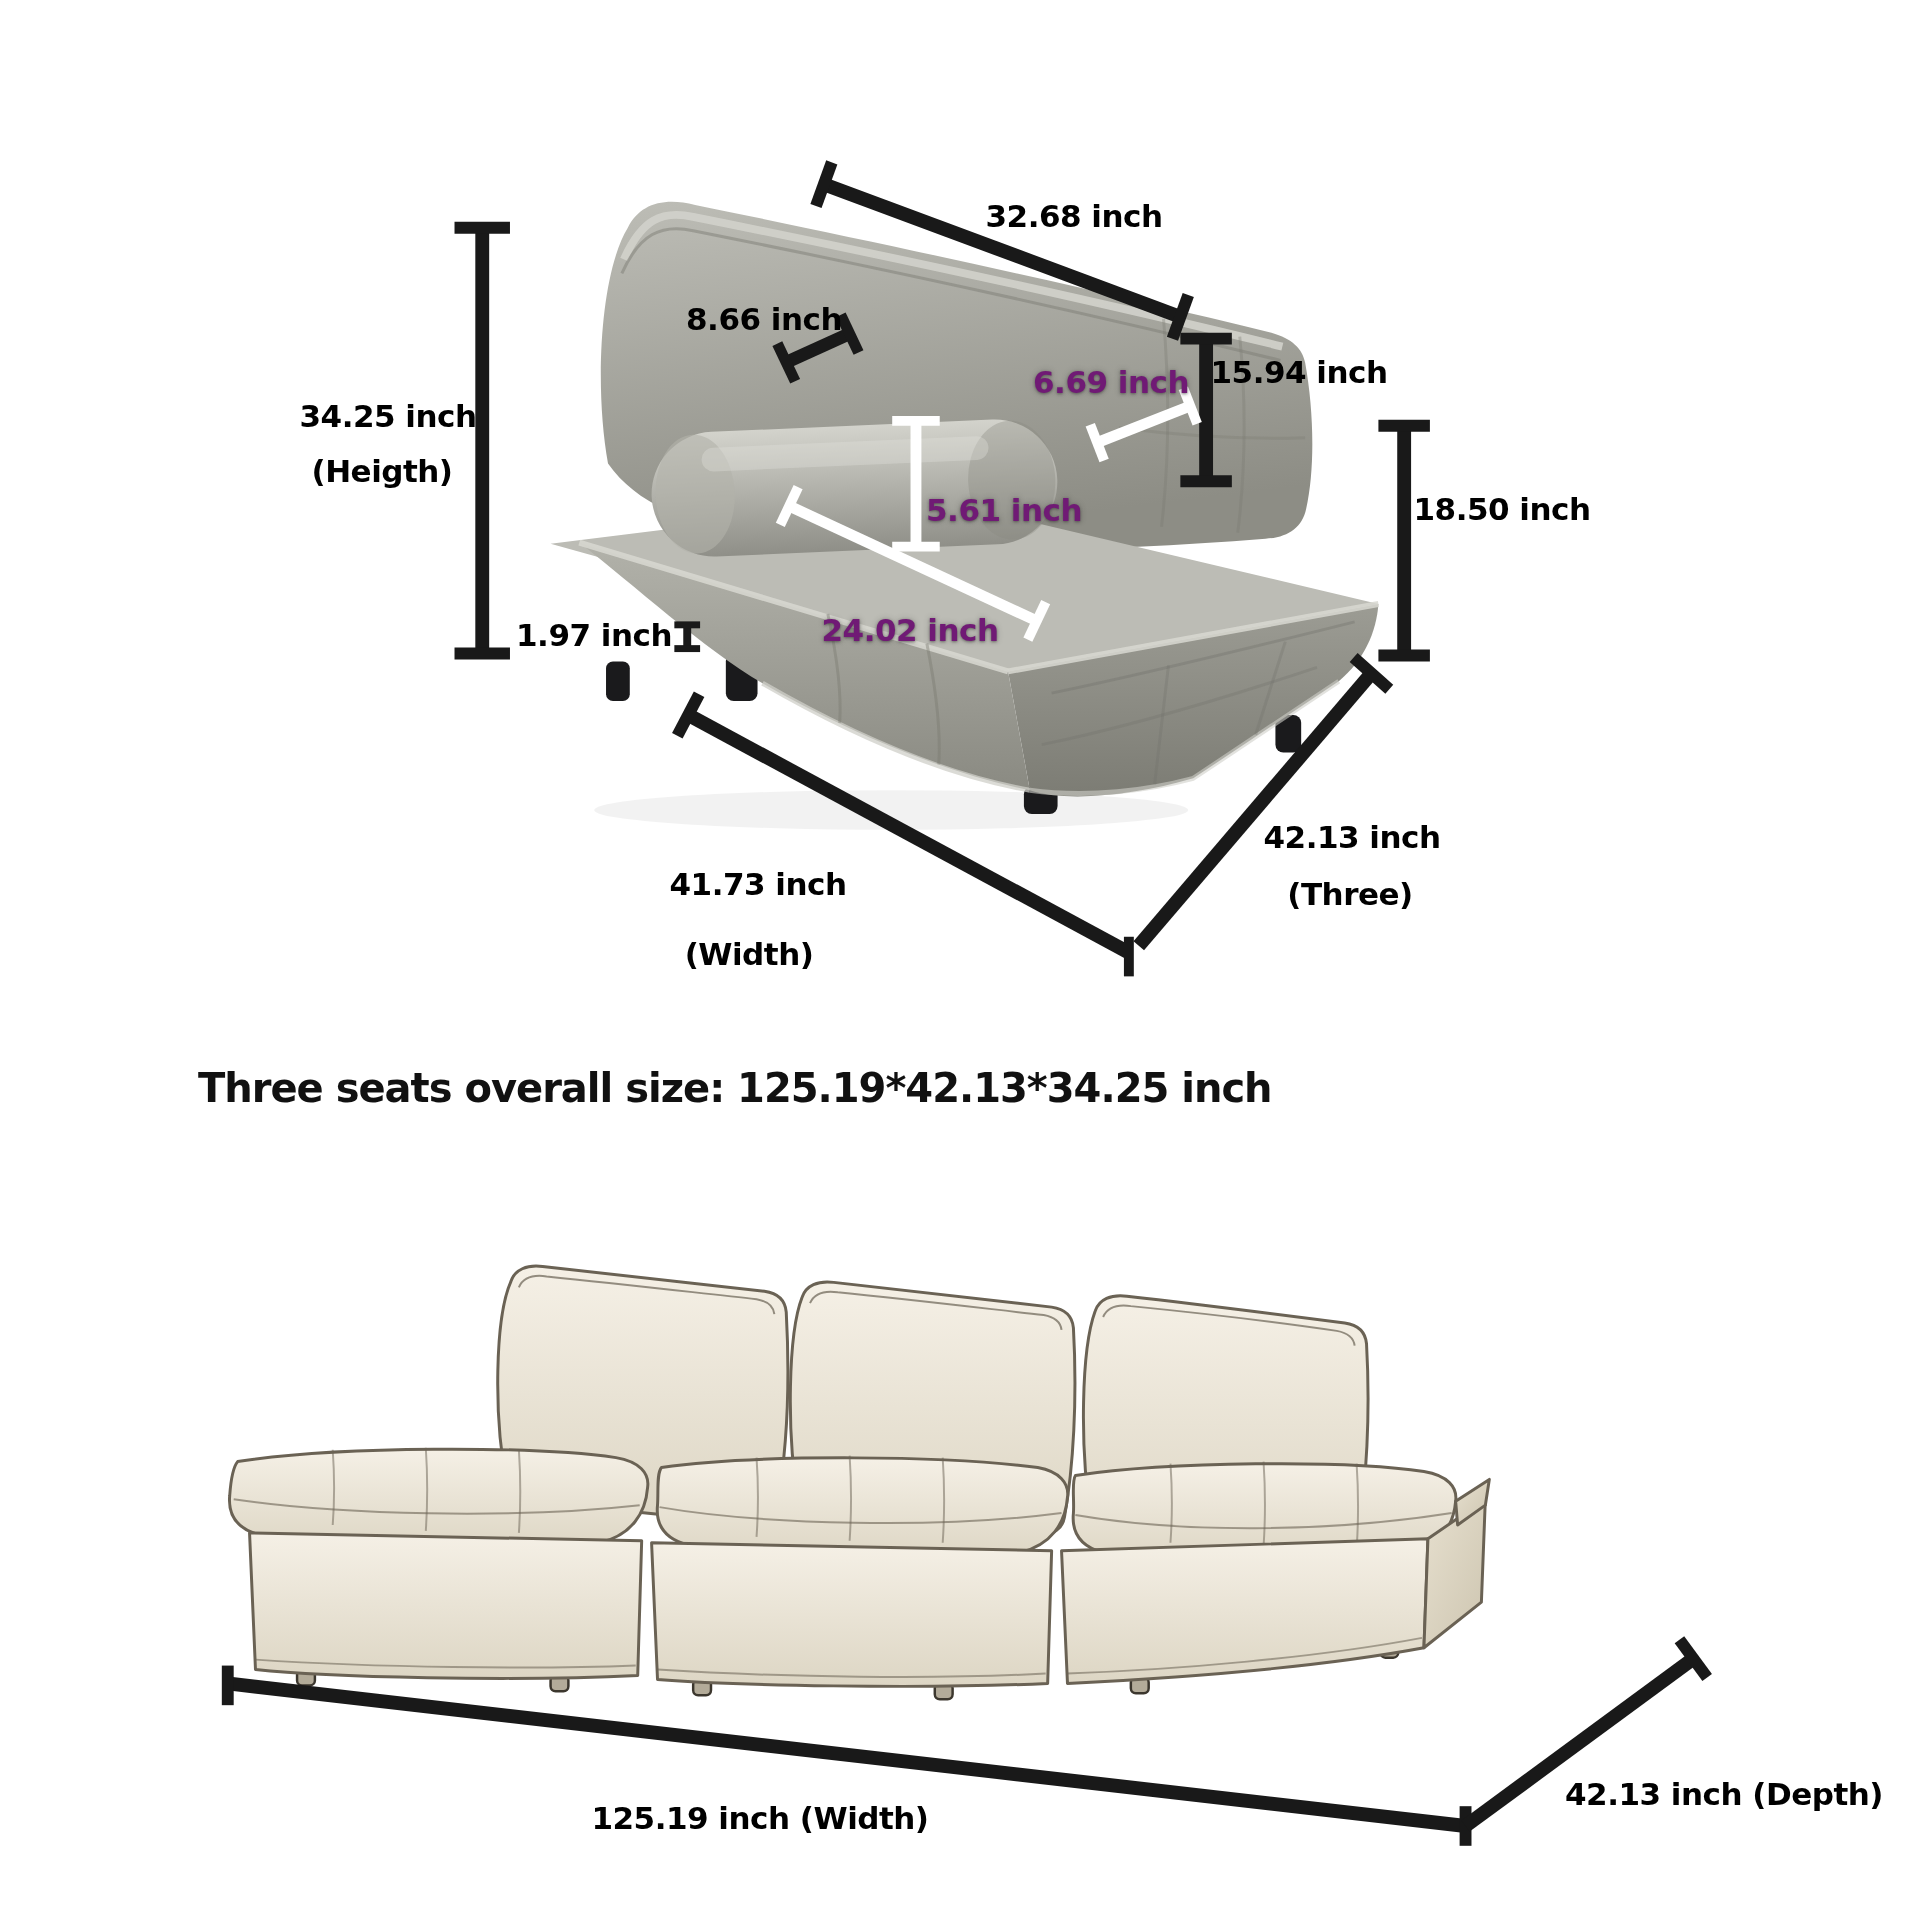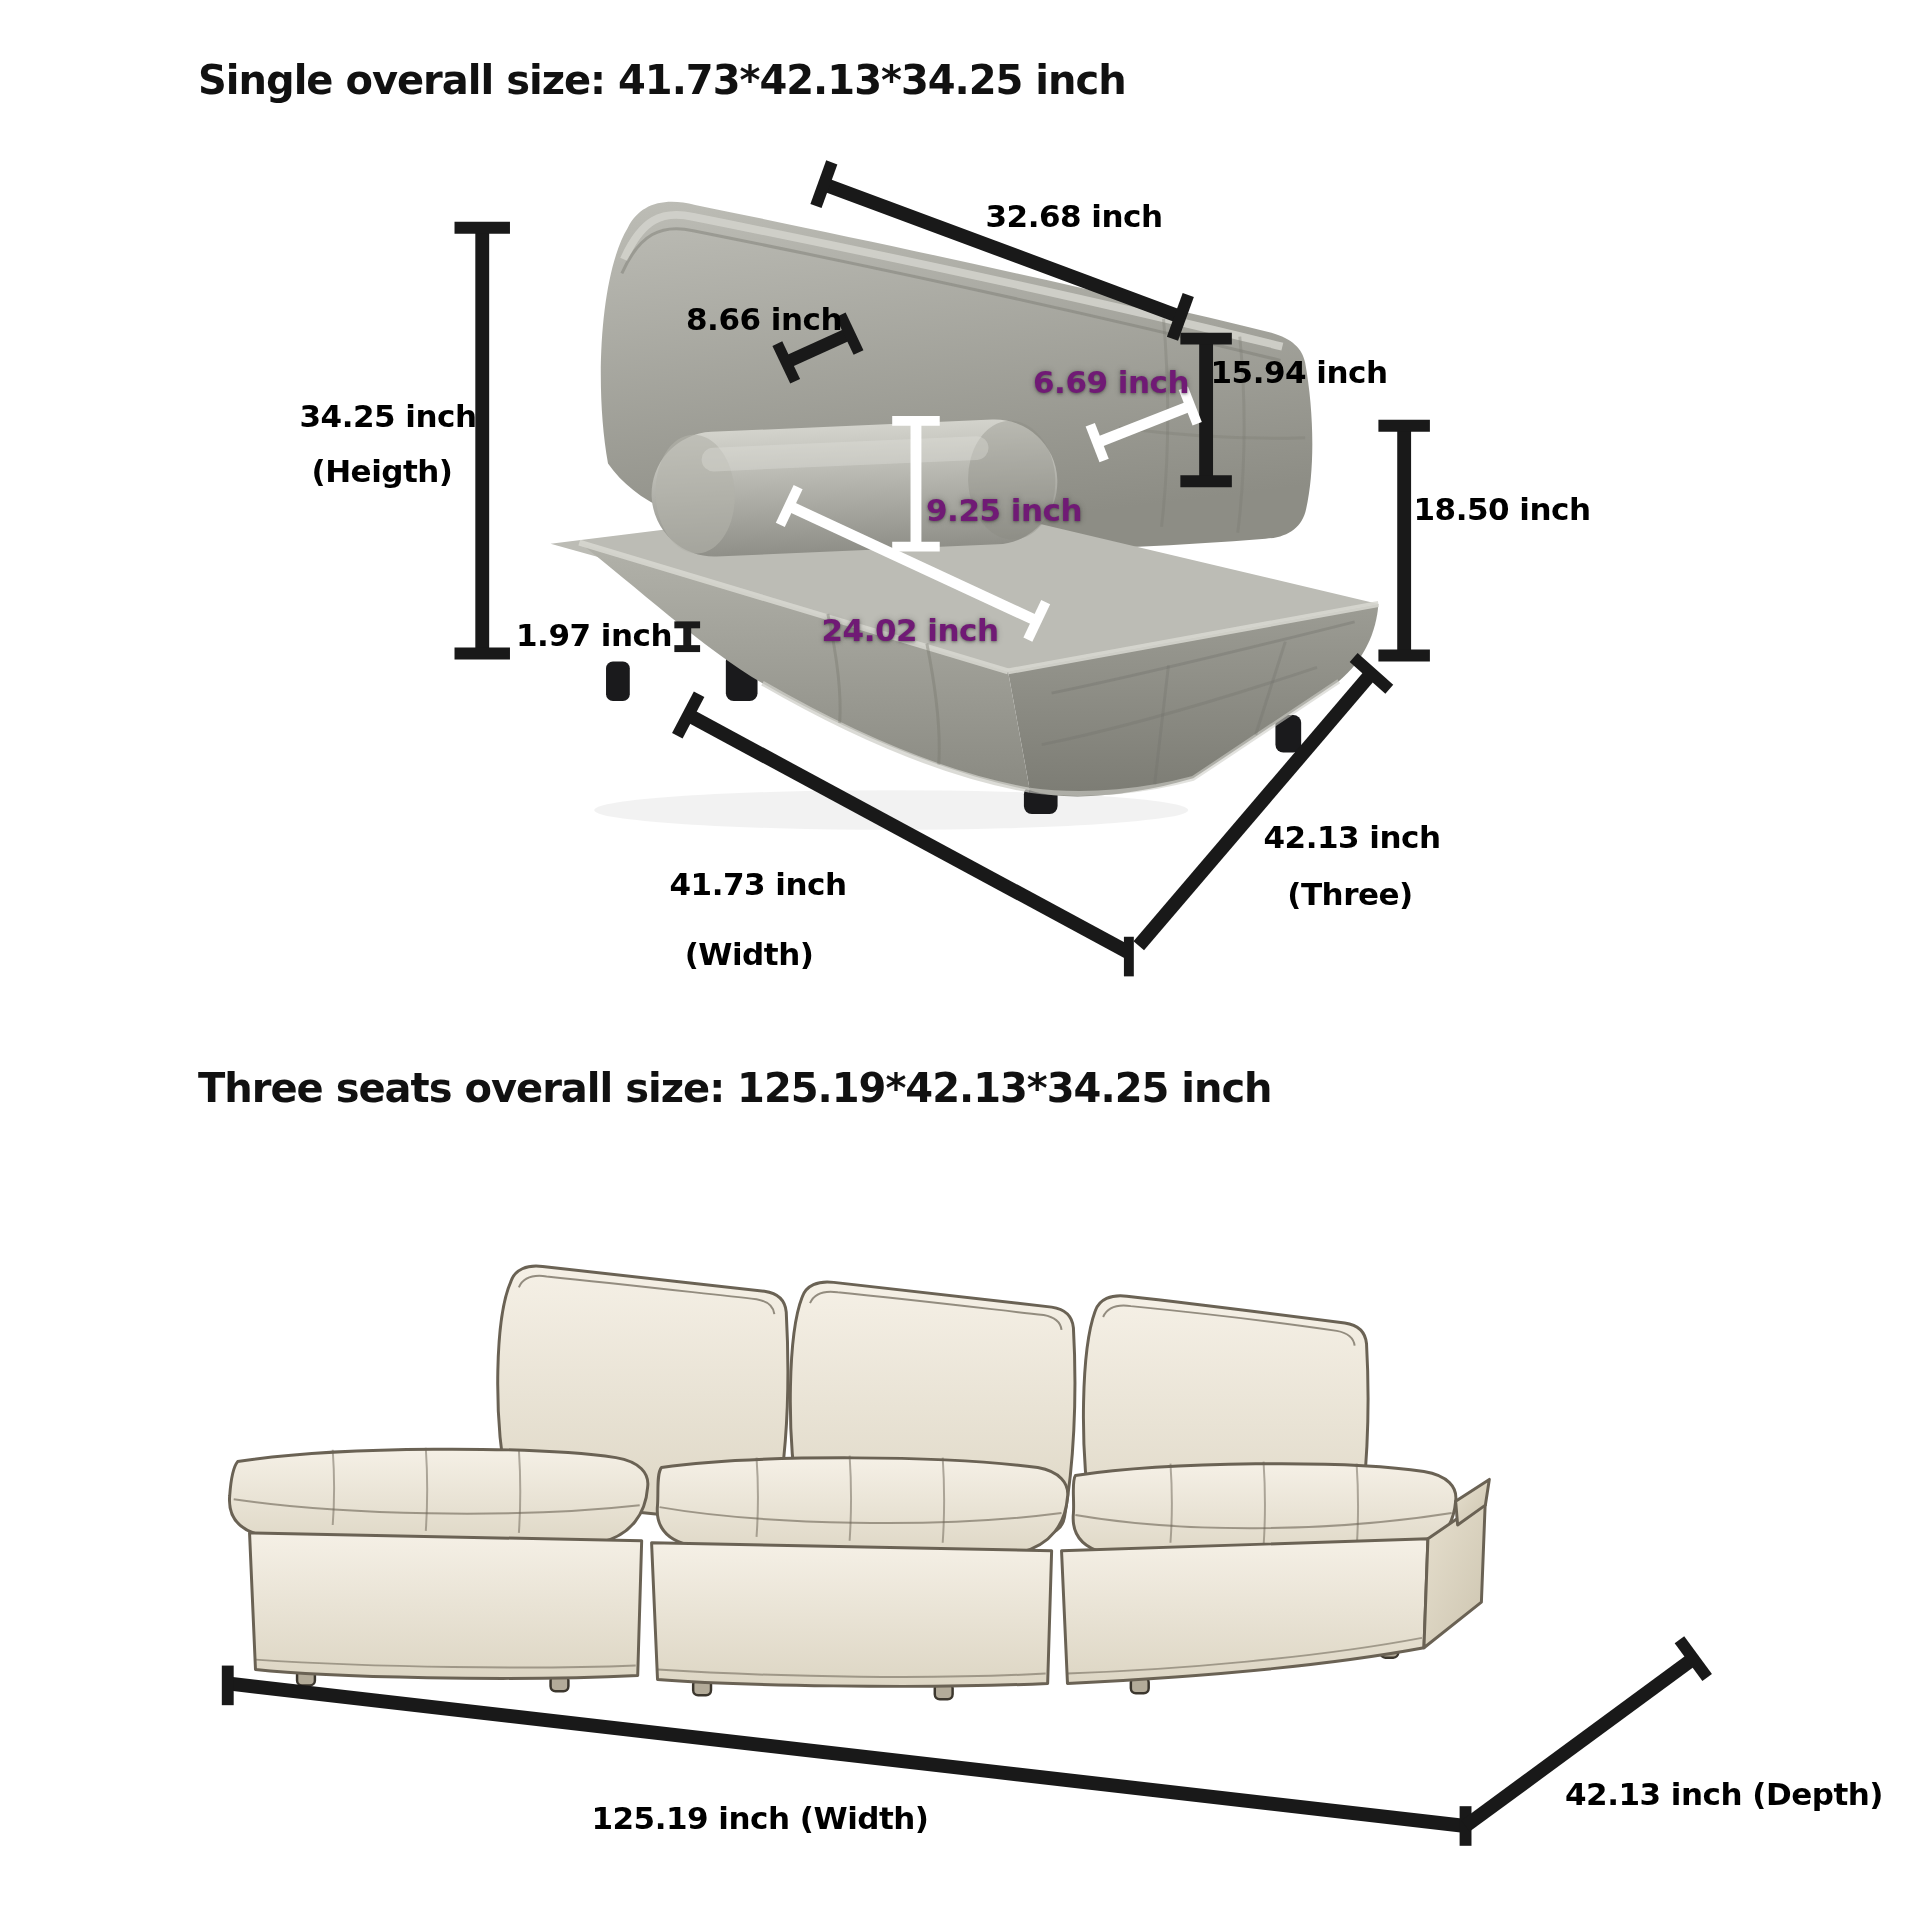--- a/index.html
+++ b/index.html
@@ -218,29 +218,28 @@
         <line x1="230" y1="1682" x2="230" y2="1722" stroke-width="12"></line>
         <line x1="1480" y1="1824" x2="1480" y2="1864" stroke-width="12"></line>
       </g>
       <g>
         <line x1="1480" y1="1844" x2="1710" y2="1675" stroke-width="14"></line>
         <line x1="1724" y1="1694" x2="1696" y2="1656" stroke-width="12"></line>
       </g>
     </g>
   </svg>
 
-  <div class="title" style="left:198px;top:57px">Single overall size: 41.73*42.13*34.25 inch</div>
 
   <div class="lbl" style="left:1074px;top:216px">32.68 inch</div>
   <div class="lbl" style="left:764px;top:319px">8.66 inch</div>
   <div class="lbl white" style="left:1111px;top:382px">6.69 inch</div>
   <div class="lbl" style="left:1299px;top:372px">15.94 inch</div>
   <div class="lbl" style="left:388px;top:416px">34.25 inch</div>
   <div class="lbl" style="left:382px;top:471px">(Heigth)</div>
-  <div class="lbl white" style="left:1004px;top:510px">9.25 inch</div>
+  <div class="lbl white" style="left:1004px;top:510px">5.61 inch</div>
   <div class="lbl" style="left:1502px;top:509px">18.50 inch</div>
   <div class="lbl white" style="left:910px;top:630px">24.02 inch</div>
   <div class="lbl" style="left:594px;top:635px">1.97 inch</div>
   <div class="lbl" style="left:758px;top:884px">41.73 inch</div>
   <div class="lbl" style="left:749px;top:954px">(Width)</div>
   <div class="lbl" style="left:1352px;top:837px">42.13 inch</div>
   <div class="lbl" style="left:1350px;top:894px">(Three)</div>
 
   <div class="title" style="left:198px;top:1065px">Three seats overall size: 125.19*42.13*34.25 inch</div>
 

